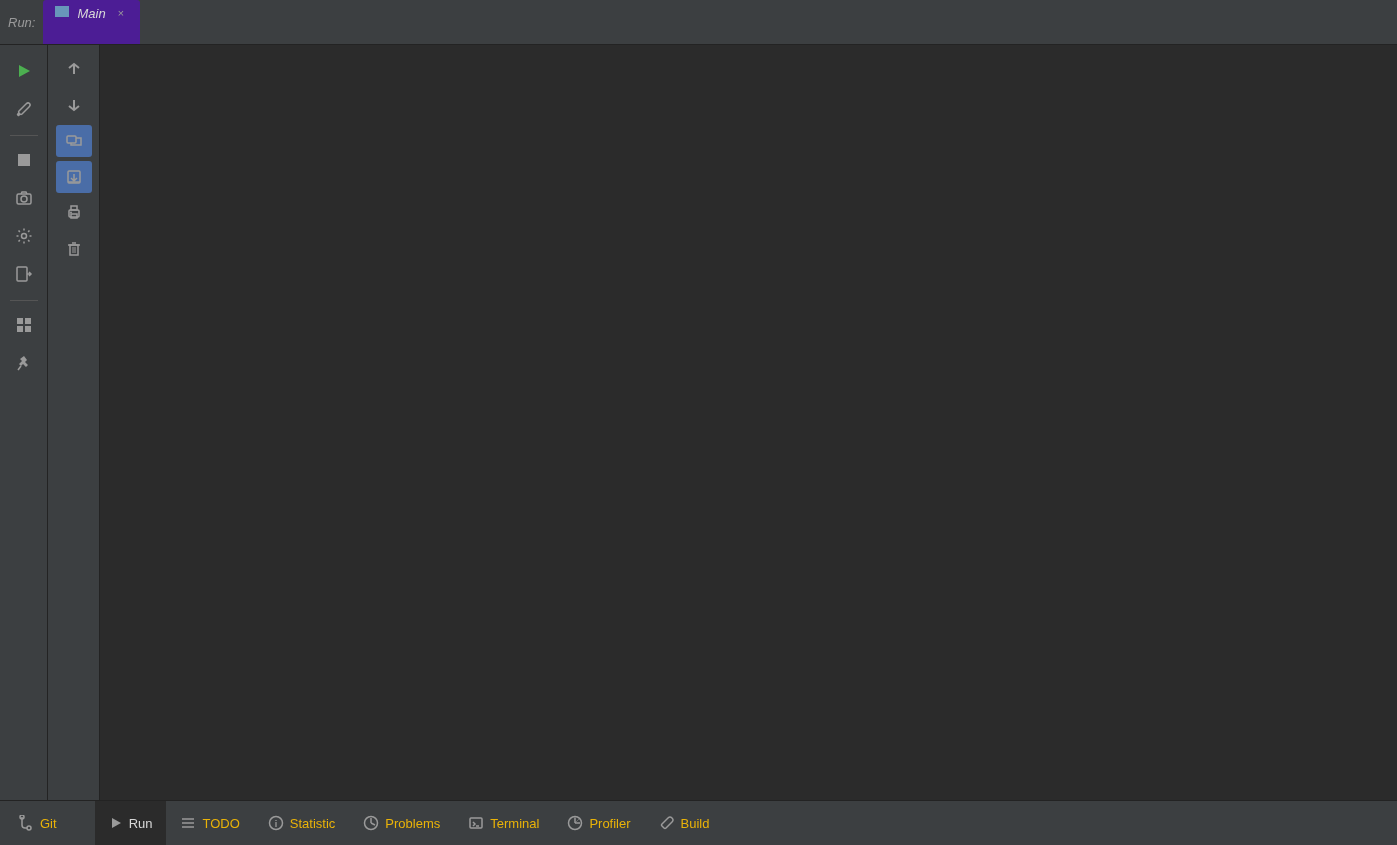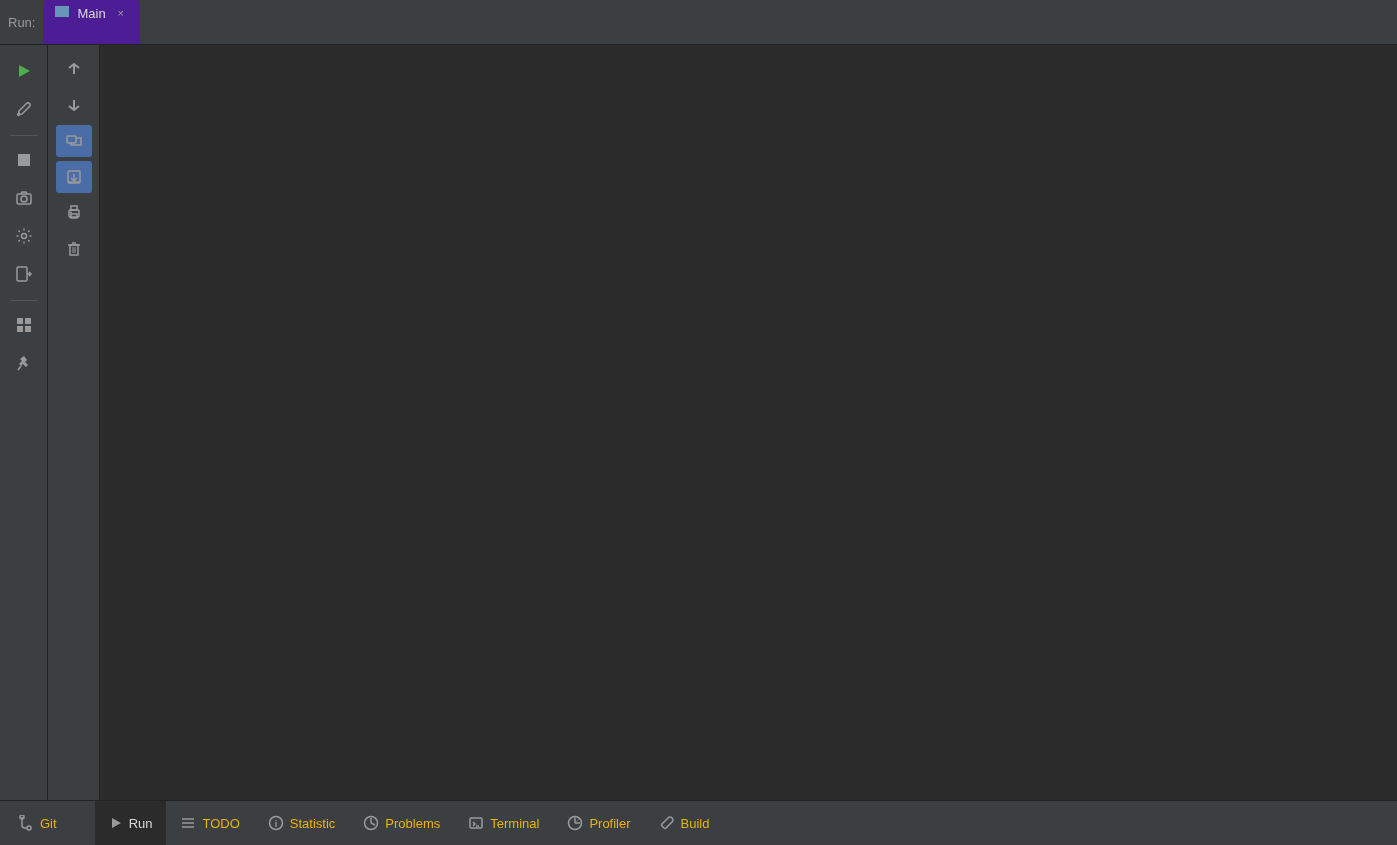--- a/index.html
+++ b/index.html
@@ -15,20 +15,21 @@
 
     
     .title-bar {
       height: 45px;
       background: #3c3f41;
       display: flex;
       align-items: center;
       padding: 0 0 0 8px;
       border-bottom: 1px solid #232323;
       flex-shrink: 0;
+      font-style: italic;
     }
     .run-label {
       color: #9a9a9a;
       font-size: 13px;
       margin-right: 8px;
     }
     .tab-active {
       background: #4c1d95;
       color: #d8d8d8;
       font-size: 13px;

